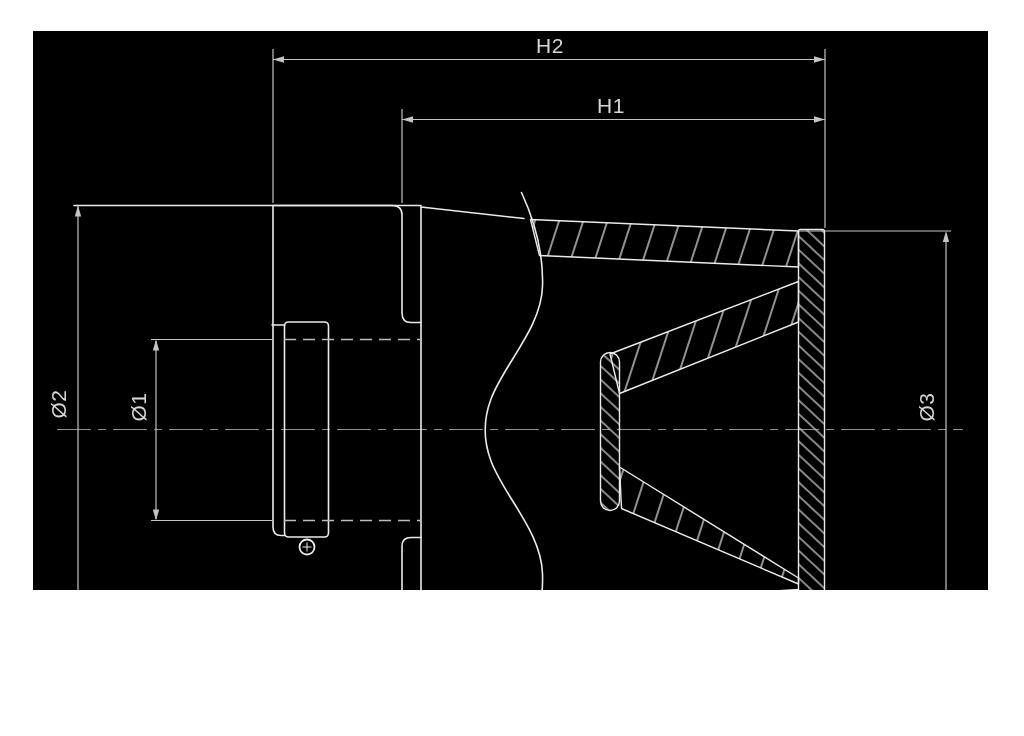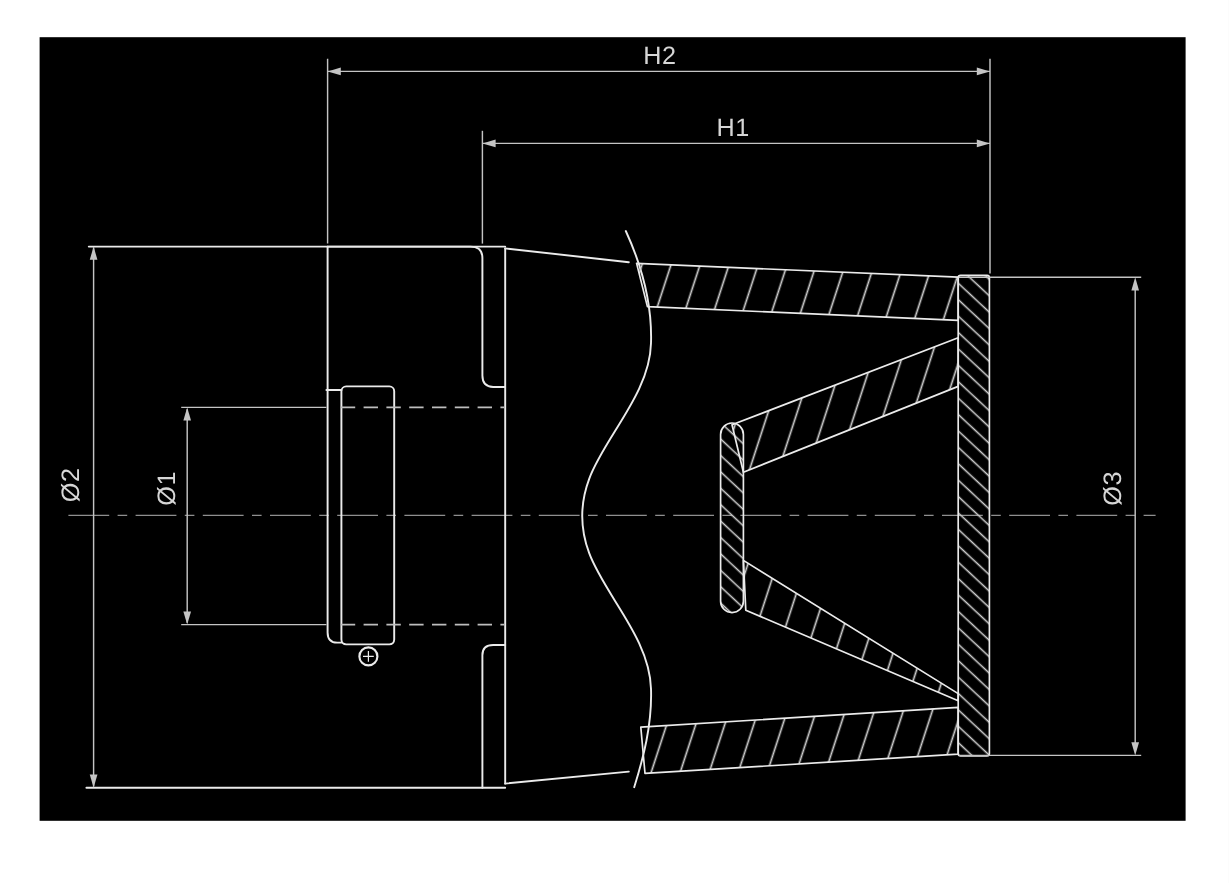--- a/index.html
+++ b/index.html
@@ -1,20 +1,20 @@
 <!DOCTYPE html>
 <html style="--page: #ffffff; --canvas: #000000; --outline: #ebebeb; --dim: #c4c4c4; --hatch: #d0d0d0; --hidden: #bdbdbd; --centerline: #8f8f8f; --label: #d6d6d6;"><head>
 <meta charset="utf-8">
 <style>
   :root{
     --page:#ffffff; --canvas:#000000; --outline:#ebebeb; --dim:#c4c4c4;
     --hatch:#d0d0d0; --hidden:#bdbdbd; --centerline:#8f8f8f; --label:#d6d6d6;
   }
   html,body{margin:0;padding:0;background:var(--page);}
-  .stage{position:relative;width:1024px;height:736px;background:var(--page);overflow:hidden;
+  .stage{position:relative;width:1024px;height:590px;background:var(--page);overflow:hidden;
          font-family:"Liberation Sans", sans-serif;}
   svg{position:absolute;left:0;top:0;display:block;}
   .canvas-rect{fill:var(--canvas);}
   .s-out{stroke:var(--outline);stroke-width:1.6;fill:none;stroke-linecap:round;}
   .s-band{stroke:var(--outline);stroke-width:1.4;stroke-linejoin:round;}
   .s-dim{stroke:var(--dim);stroke-width:1.2;fill:none;}
   .s-hid{stroke:var(--hidden);stroke-width:1.3;fill:none;stroke-dasharray:12 7;}
   .s-ctr{stroke:var(--centerline);stroke-width:1.2;fill:none;stroke-dasharray:34 7 8 7;}
   .arr{fill:var(--dim);stroke:none;}
   .lbl{fill:var(--label);font-size:21px;letter-spacing:.5px;}

